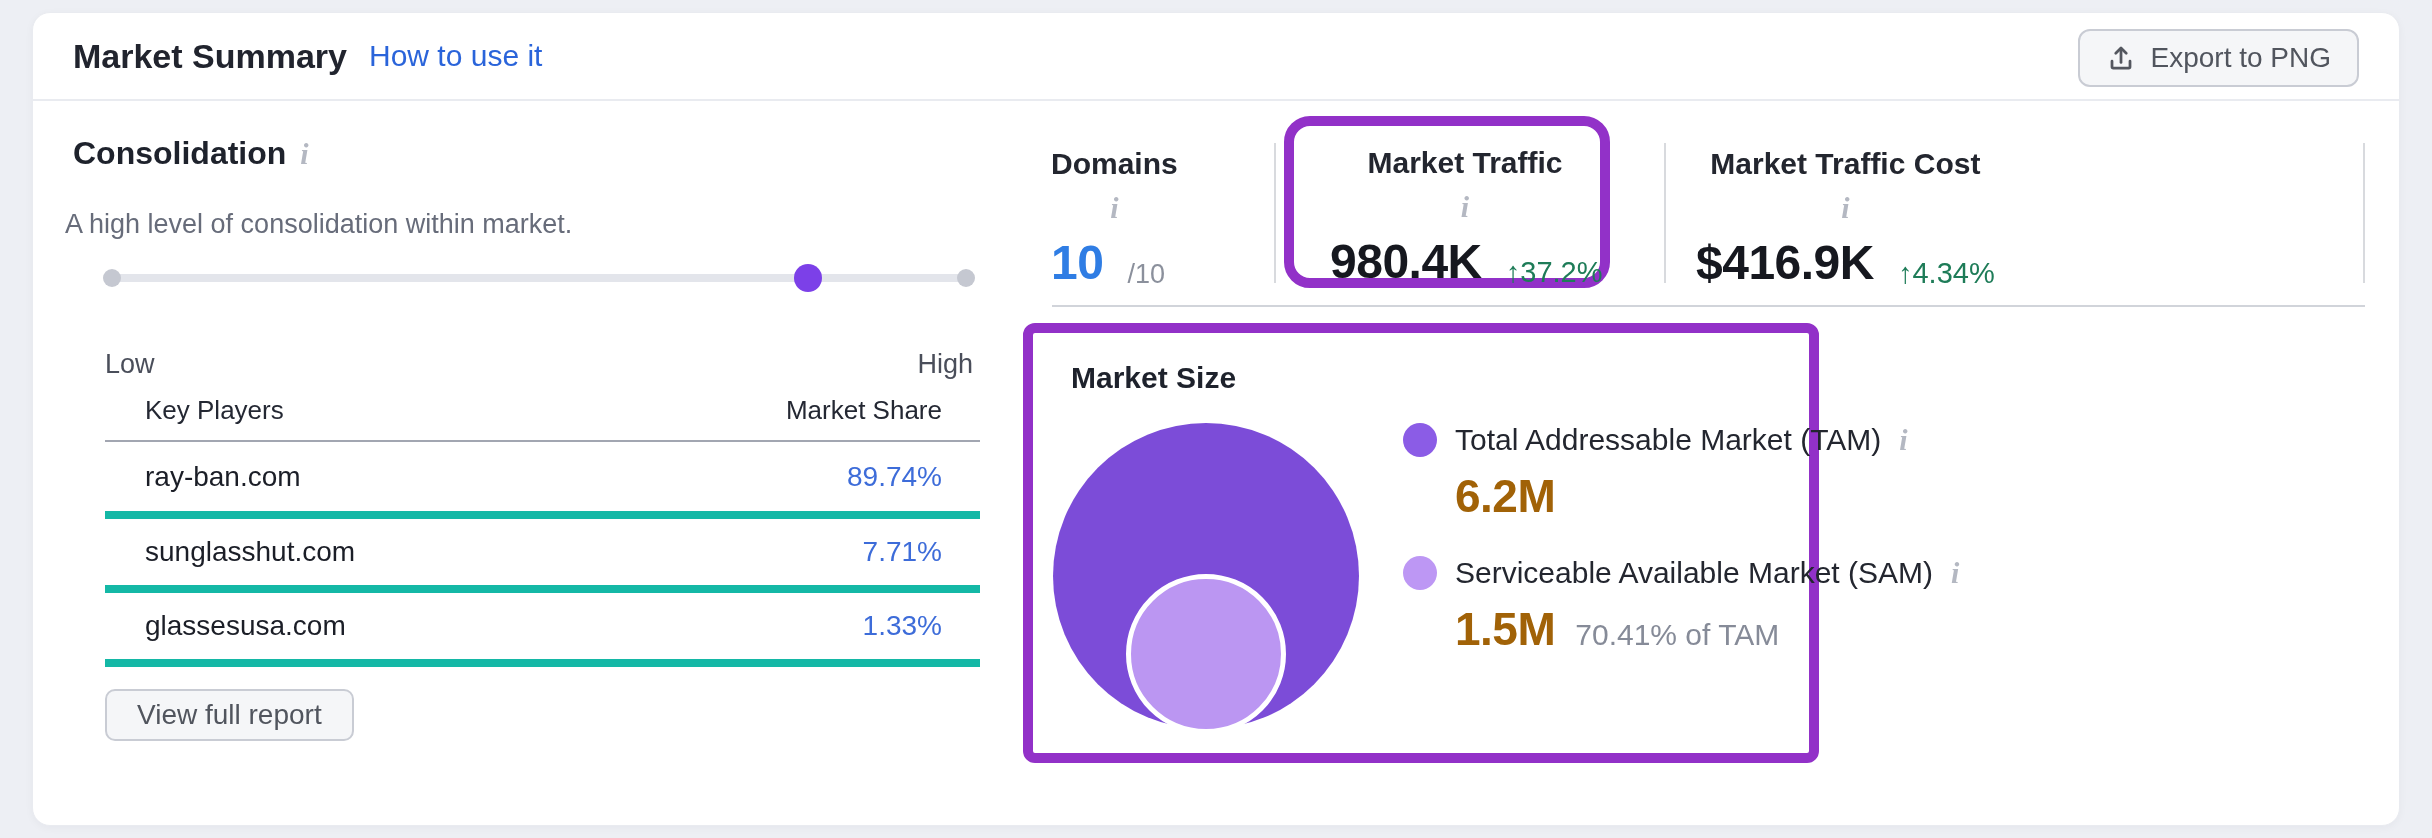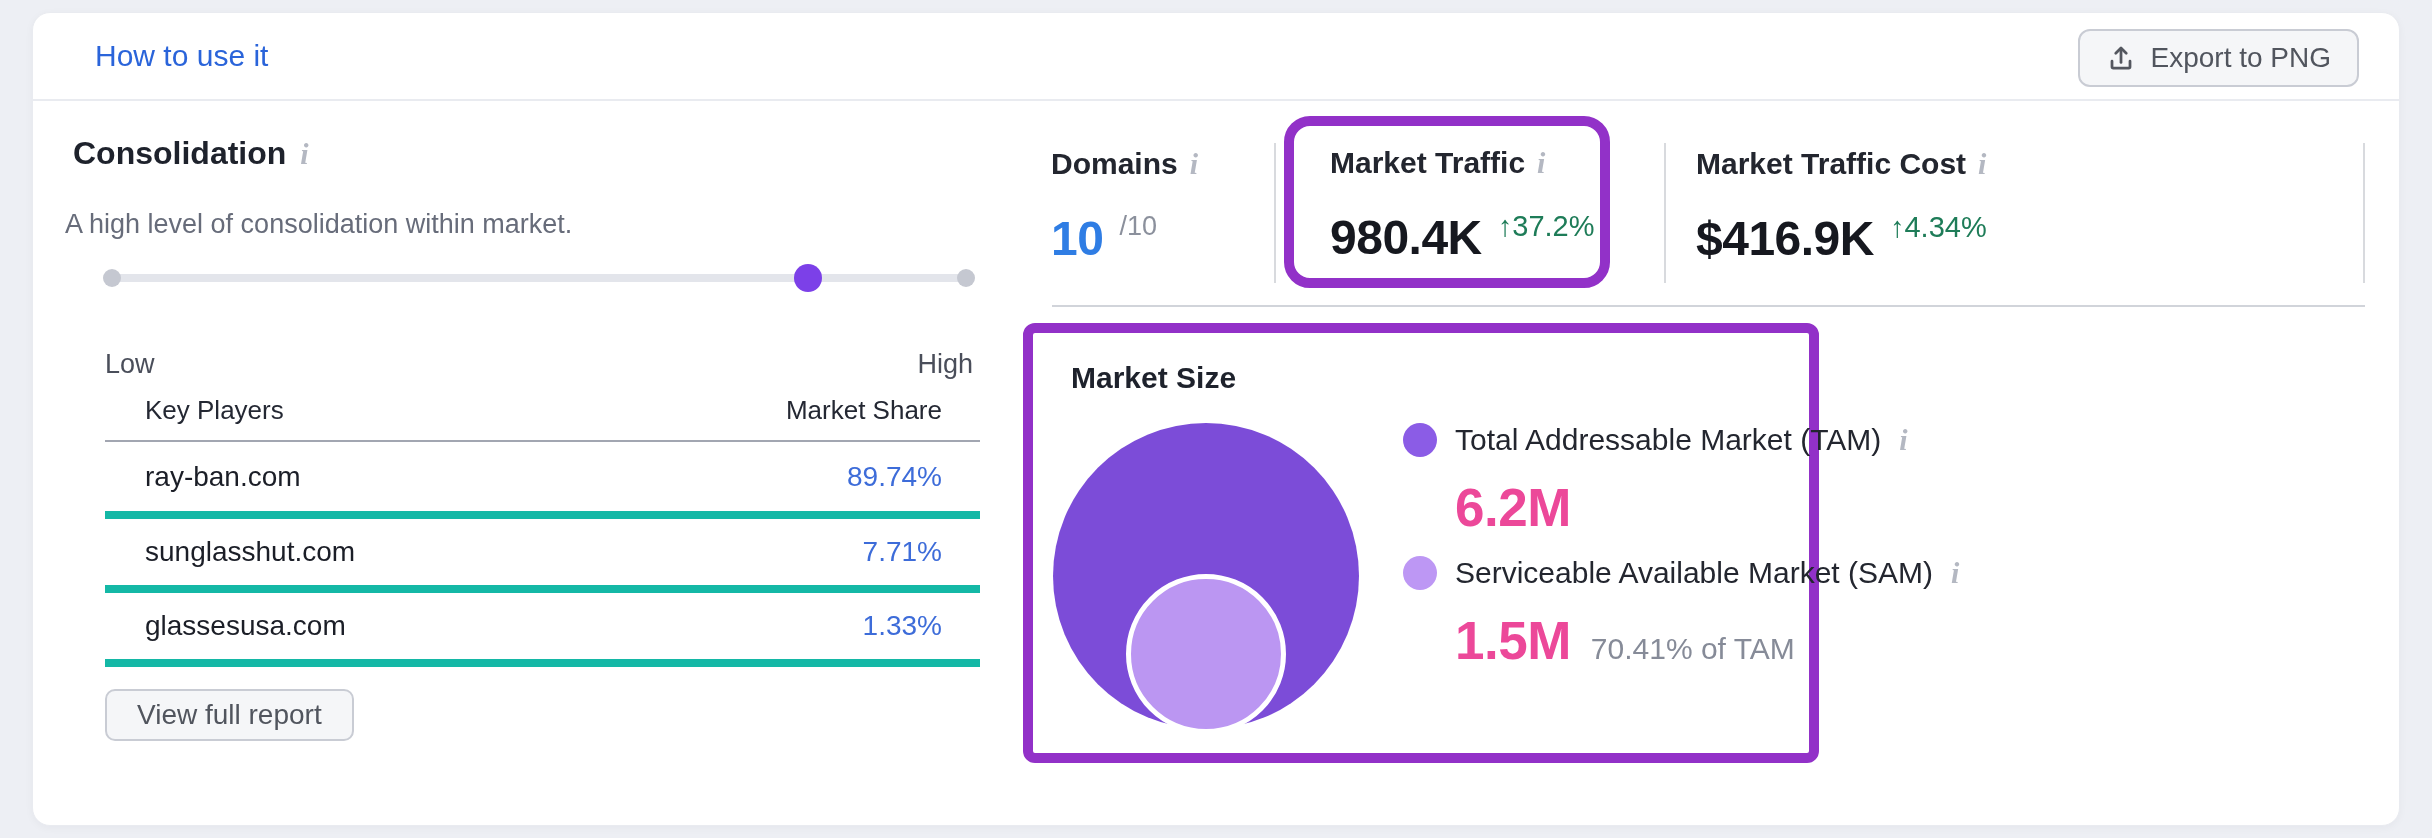--- a/index.html
+++ b/index.html
@@ -66,22 +66,22 @@
     height:60px; border-bottom:2px solid #a2a6b1; vertical-align:middle;
   }
   .kp-table td { height:74px; border-bottom:8px solid #14b8a6; vertical-align:middle; color:#1b1e27; }
   .kp-table .c1 { padding-left:40px; }
   .kp-table .c2 { text-align:right; padding-right:38px; }
   .kp-table td.c2 { color:#3d6cd9; cursor:pointer; }
 
   .report-btn { left:72px; top:676px; height:52px; padding:0 30px; border-radius:10px; position:absolute; }
 
   
-  .stat-label { font-size:30px; font-weight:700; color:#23262f; display:flex; align-items:center; gap:12px; white-space:nowrap; }
-  .stat-value-row { display:flex; align-items:flex-start; gap:16px; margin-top:30px; white-space:nowrap; }
+  .stat-label { font-size:30px; font-weight:700; color:#23262f; display:flex; align-items:center; gap:12px; white-space:nowrap;flex-direction:column; }
+  .stat-value-row { display:flex; align-items:flex-end; gap:24px; margin-top:12px; white-space:nowrap; }
   .stat-big { font-size:48px; font-weight:800; color:#16181f; letter-spacing:-0.5px; }
   .stat-big.blue { color:#2f7de4; }
   .stat-sub { font-size:27px; color:#8b909c; }
   .stat-delta { font-size:29px; color:#1e7c58; }
 
   .vdiv { position:absolute; width:2px; background:#d8dade; top:130px; height:140px; }
   .hdiv { position:absolute; height:2px; background:#d1d4da; top:292px; left:1019px; width:1313px; }
 
   .hl-box { border:10px solid #9231c8; background:#ffffff; }
   .mt-box { left:1251px; top:103px; width:326px; height:172px; border-radius:26px; padding:20px 0 0 36px; position:absolute; }
@@ -93,29 +93,30 @@
   .tam-circle { left:20px; top:90px; width:306px; height:306px; background:#7c4cd8; }
   .sam-circle { left:93px; top:241px; width:160px; height:160px; background:#bb96f2; border:5px solid #ffffff; }
 
   .legend-group { position:absolute; left:370px; }
   .legend-row { display:flex; align-items:center; gap:18px; white-space:nowrap; }
   .legend-dot { width:34px; height:34px; border-radius:50%; flex:0 0 auto; }
   .dot-tam { background:#8b5ce6; }
   .dot-sam { background:#bd97f4; }
   .legend-label { font-size:30px; color:#23262f; }
   .legend-value-row { display:flex; align-items:baseline; gap:20px; margin-top:12px; margin-left:52px; }
-  .legend-value { font-size:53px; font-weight:800; color:#ec4899; letter-spacing:-0.5px;margin-top:8px; }
+  .legend-value { font-size:46px; font-weight:800; color:#a16207; letter-spacing:-0.5px; }
   .legend-note { font-size:30px; color:#868b98; }
 </style>
 </head>
 <body>
 
 <div class="panel">
 
   <div class="hdr">
+    <span class="hdr-title">Market Summary</span>
     <a class="hdr-link">How to use it</a>
     <button class="btn export-btn">
       <span style="display:inline-flex;">
         <svg viewBox="0 0 24 24" fill="none" stroke="#54575f" stroke-width="2.2" stroke-linecap="round" stroke-linejoin="round">
           <path d="M12 15.5V4.5"></path>
             <path d="M7.8 8.2 12 4l4.2 4.2"></path>
           <path d="M4.8 14.5v4.4c0 .6.5 1.1 1.1 1.1h12.2c.6 0 1.1-.5 1.1-1.1v-4.4"></path>
         </svg>
       </span>
       <span>Export to PNG</span>

